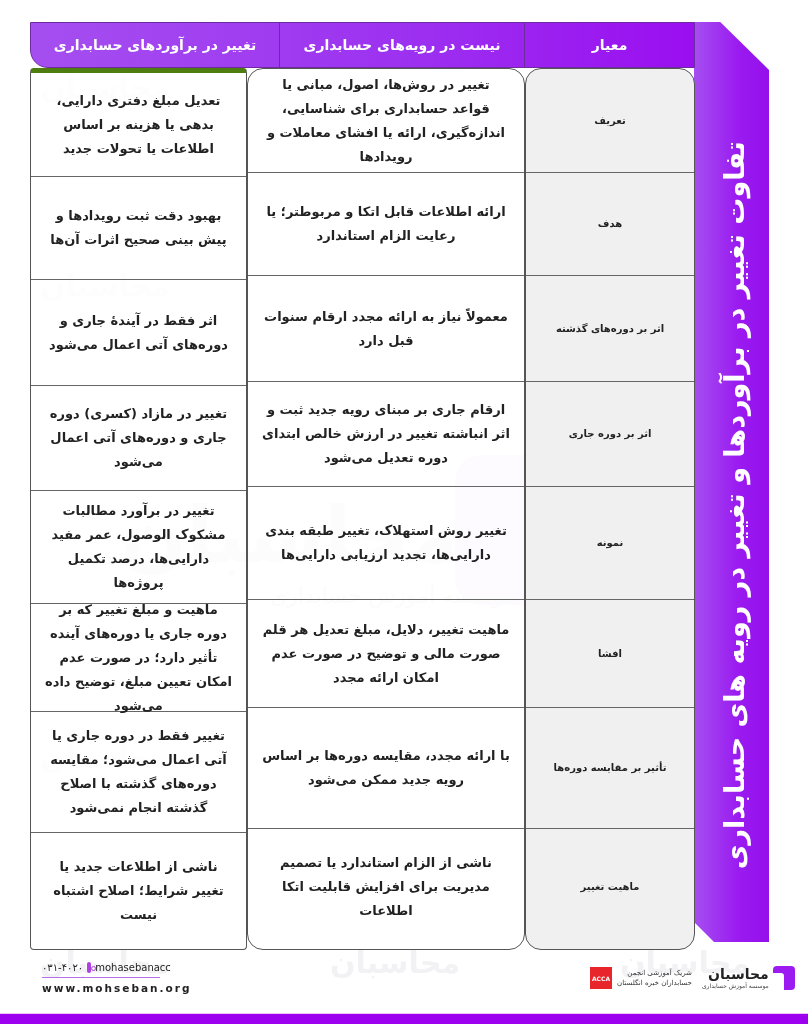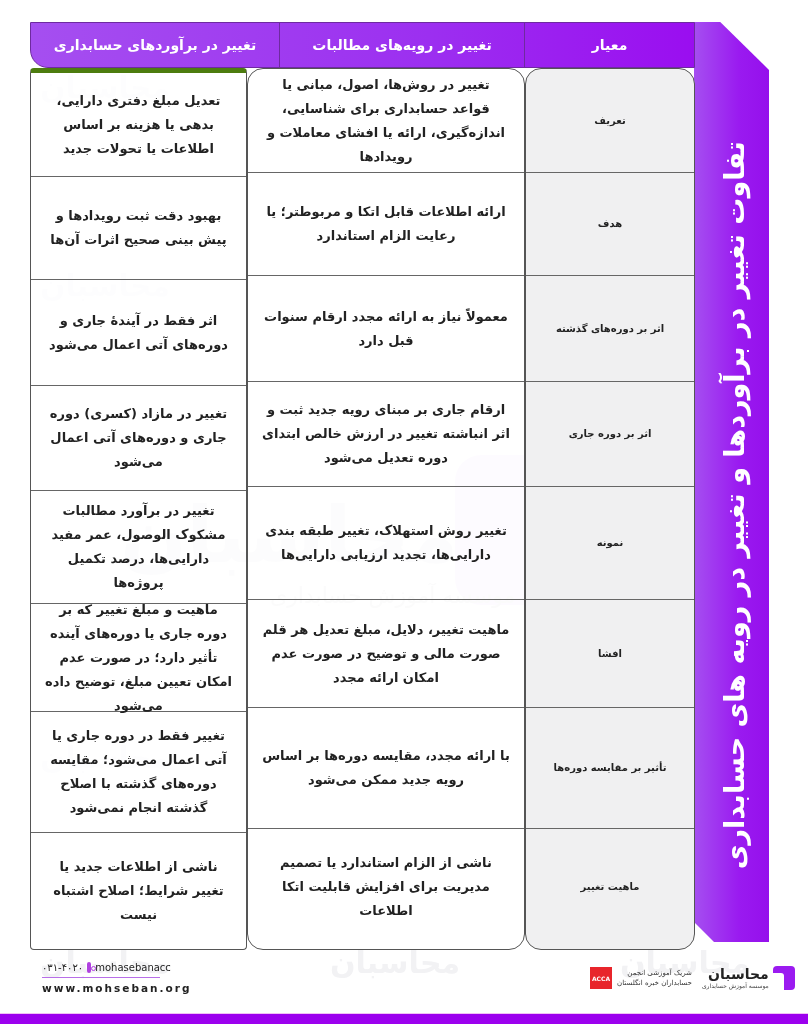--- a/index.html
+++ b/index.html
@@ -91,21 +91,21 @@
 <div class="wm" style="left:330px;top:945px;">محاسبان</div>
 <div class="wm" style="left:620px;top:945px;">محاسبان</div>
 
 <div class="side-banner"></div>
 <div class="side-title">
   <span>تفاوت تغییر در برآوردها و تغییر در رویه های حسابداری</span>
 </div>
 
 <div class="header">
   <div class="hcell col-c">معیار</div>
-  <div class="hcell col-p">تغییر در رویه‌های مطالبات</div>
+  <div class="hcell col-p">نیست در رویه‌های حسابداری</div>
   <div class="hcell col-e">تغییر در برآوردهای حسابداری</div>
 </div>
 
 <div class="tbl">
   <div class="col criteria">
     <div class="cell r0">تعریف</div>
     <div class="cell r1">هدف</div>
     <div class="cell r2">اثر بر دوره‌های گذشته</div>
     <div class="cell r3">اثر بر دوره جاری</div>
     <div class="cell r4">نمونه</div>

